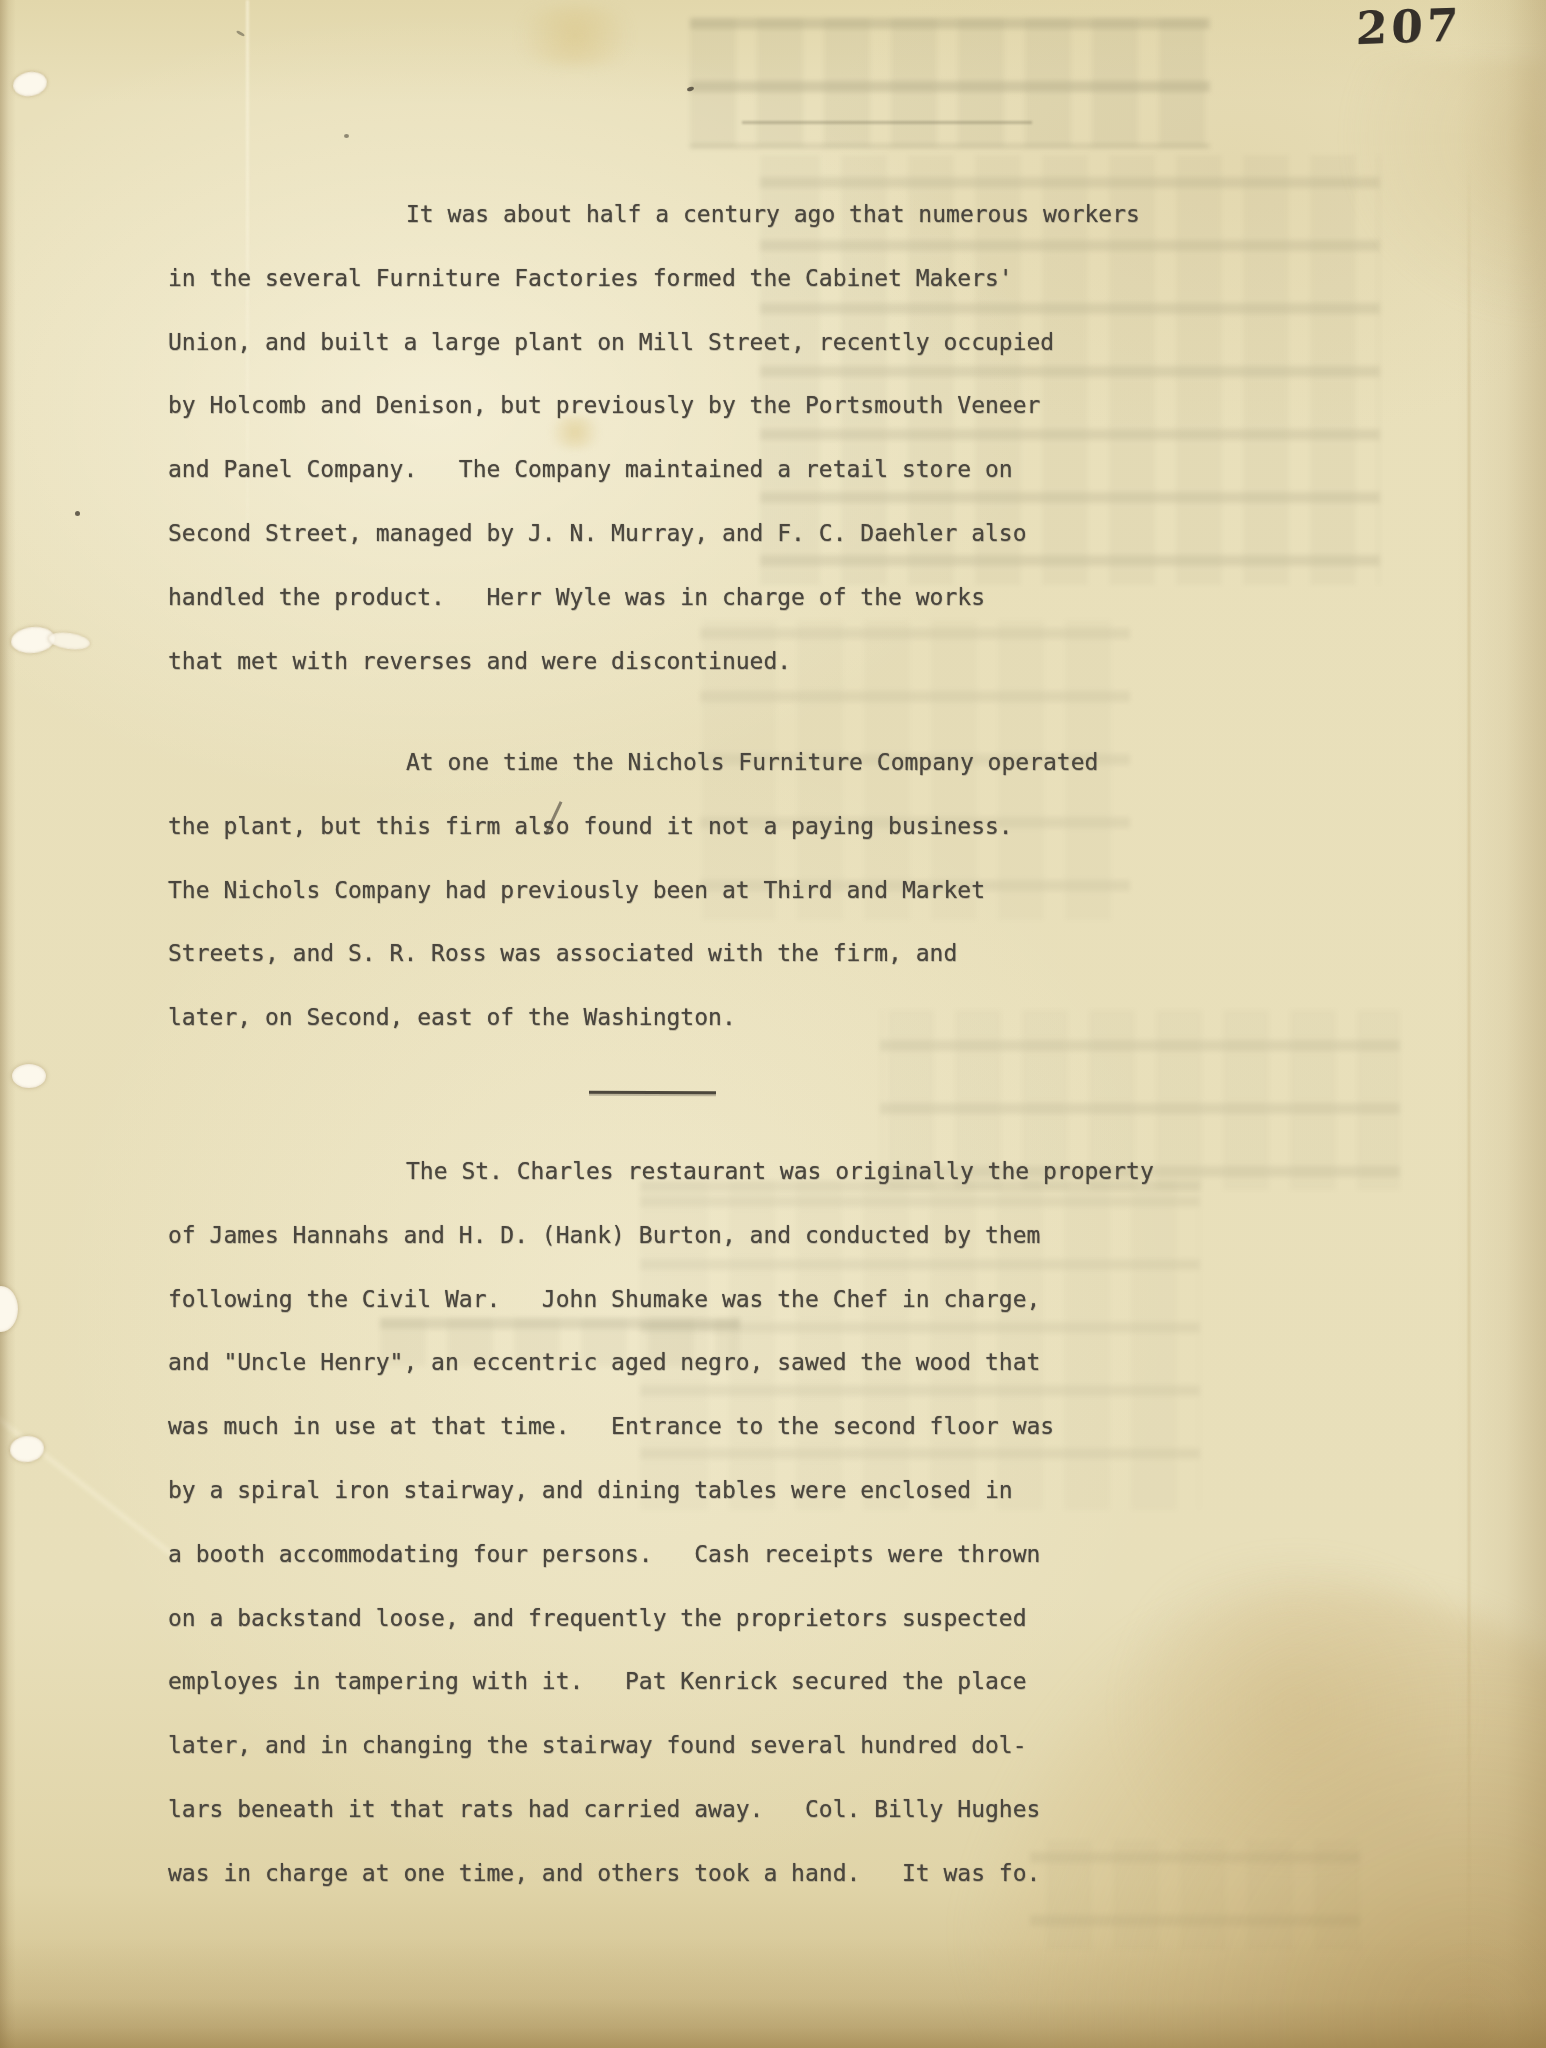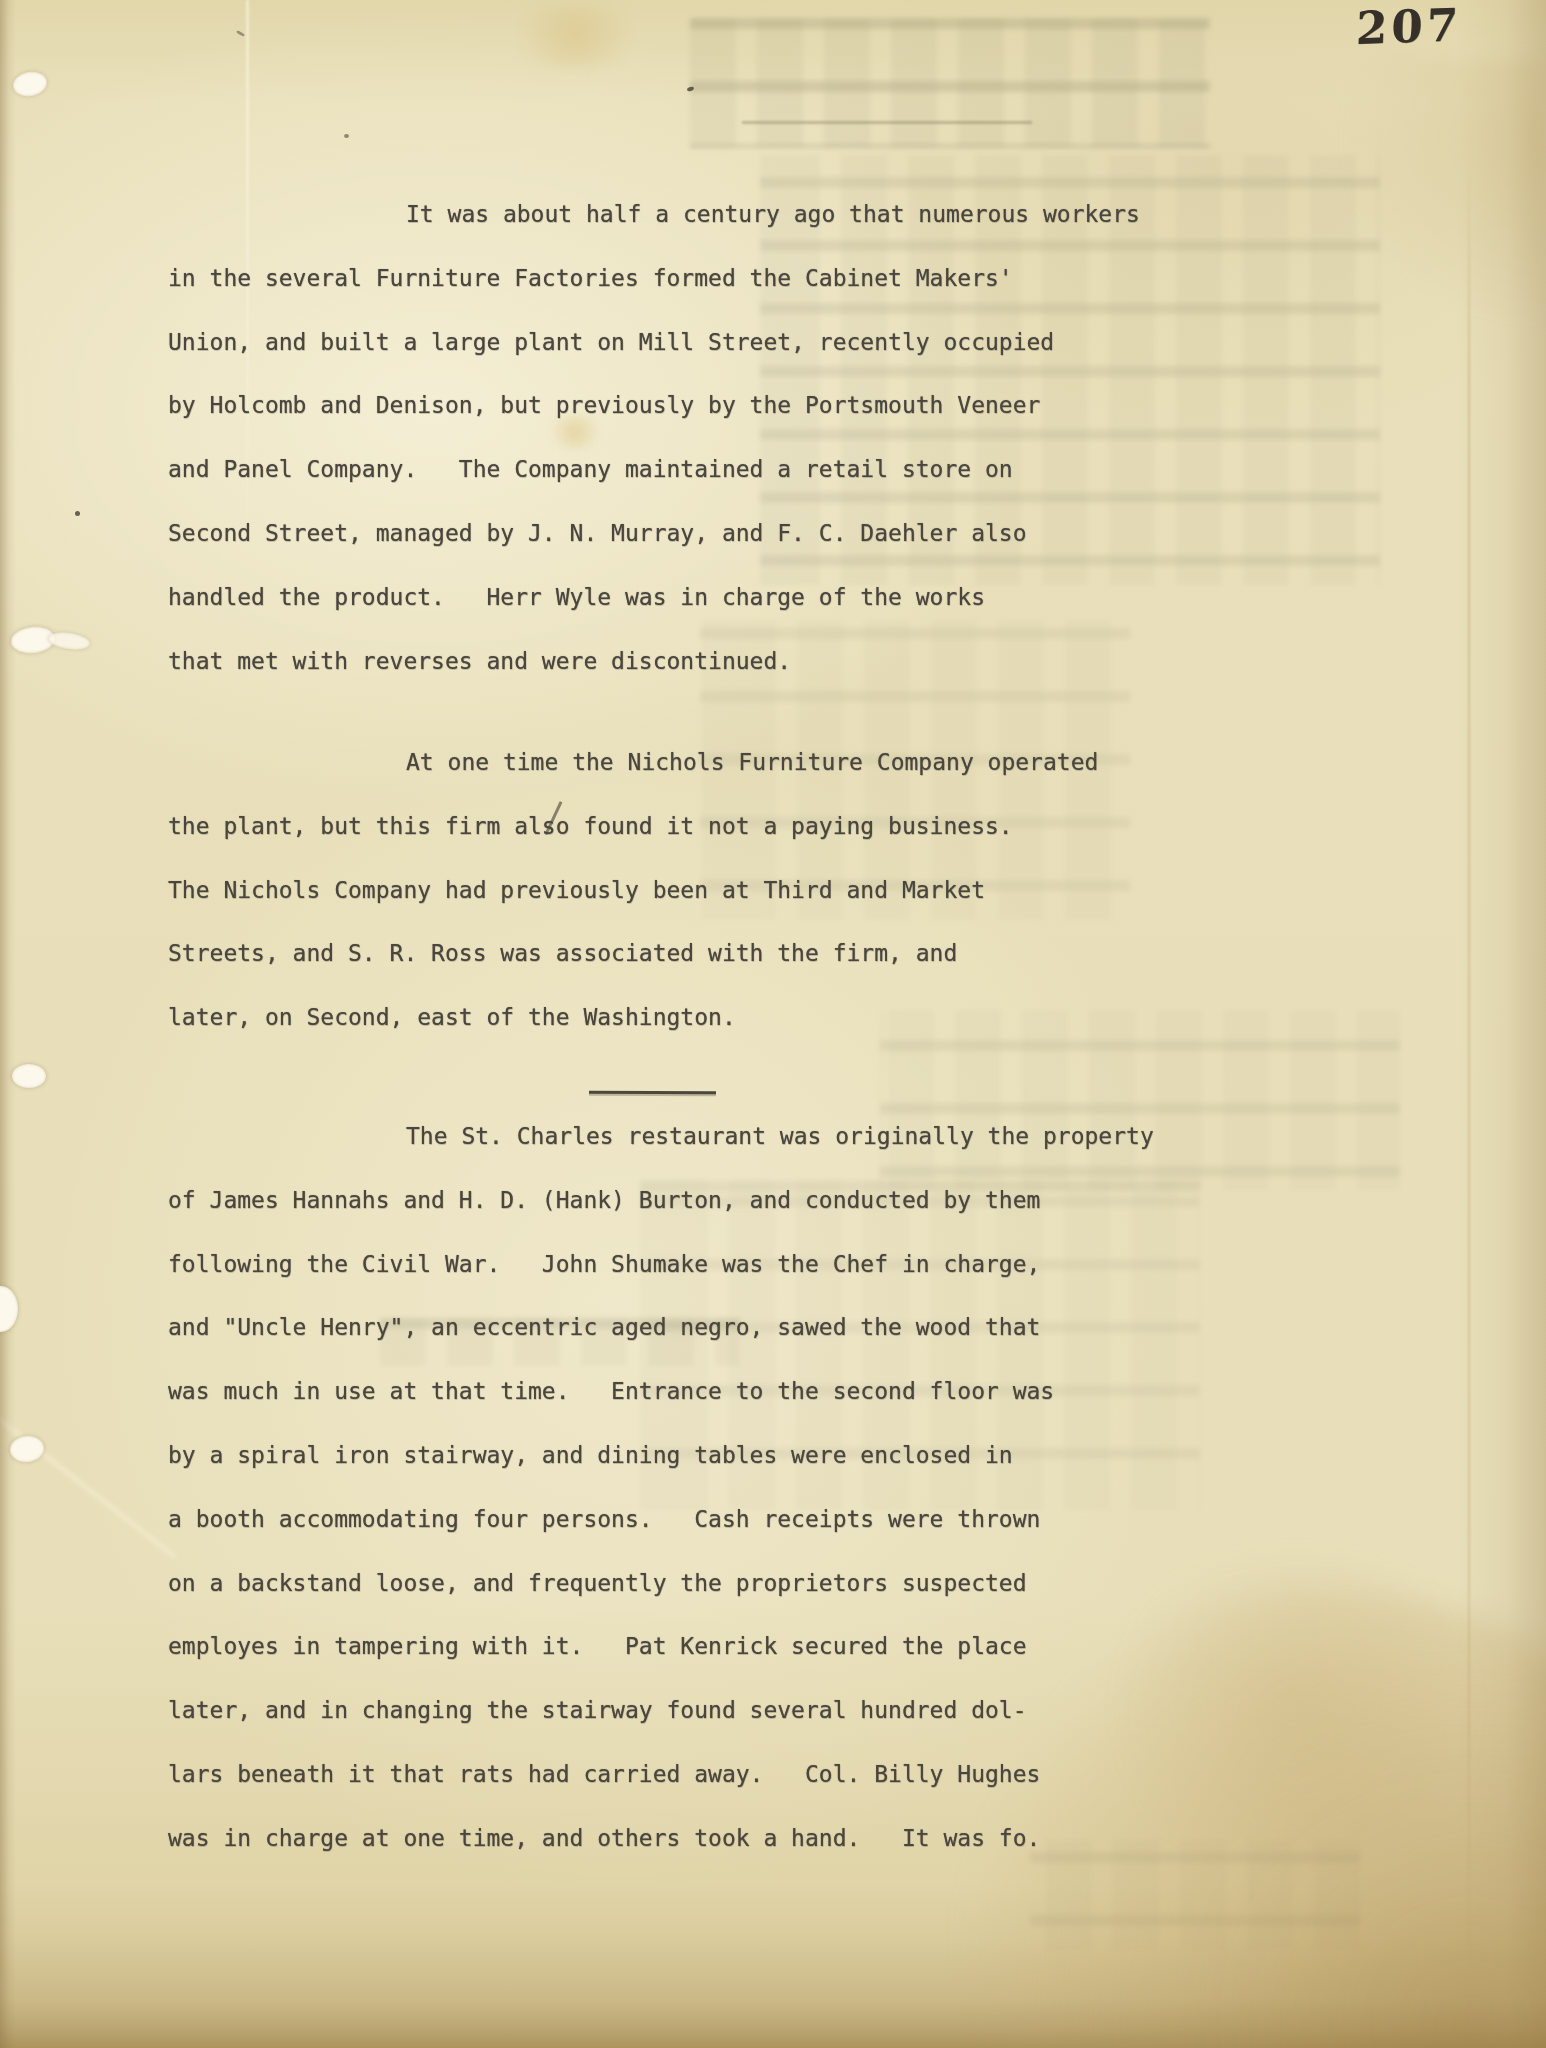--- a/index.html
+++ b/index.html
@@ -117,21 +117,21 @@
   .speck.s4{left:236px;top:32px;width:9px;height:3px;transform:rotate(30deg);opacity:.6;}
   
   .typed{
     position:absolute;left:168px;width:1280px;
     font-size:23px;line-height:63.8px;
     color:var(--ink);white-space:pre;
     text-shadow:0 0 1px rgba(74,70,62,.60), .5px .5px 0 rgba(74,70,62,.22);
   }
   .p1{top:183px;text-indent:238px;}
   .p2{top:731px;text-indent:238px;}
-  .p3{top:1105px;text-indent:238px;}
+  .p3{top:1140px;text-indent:238px;}
   .divider{
     position:absolute;left:589px;top:1091px;width:127px;height:3px;
     background:#4c473c;transform:rotate(.3deg);
     box-shadow:0 2px 0 rgba(76,71,60,.30);
   }
   .pagenum{
     position:absolute;left:1356px;top:0px;
     font-family:"DejaVu Serif","Liberation Serif",serif;font-weight:bold;
     font-size:45px;color:var(--handwriting);
     letter-spacing:4px;transform:rotate(-2deg) skewX(-4deg);

